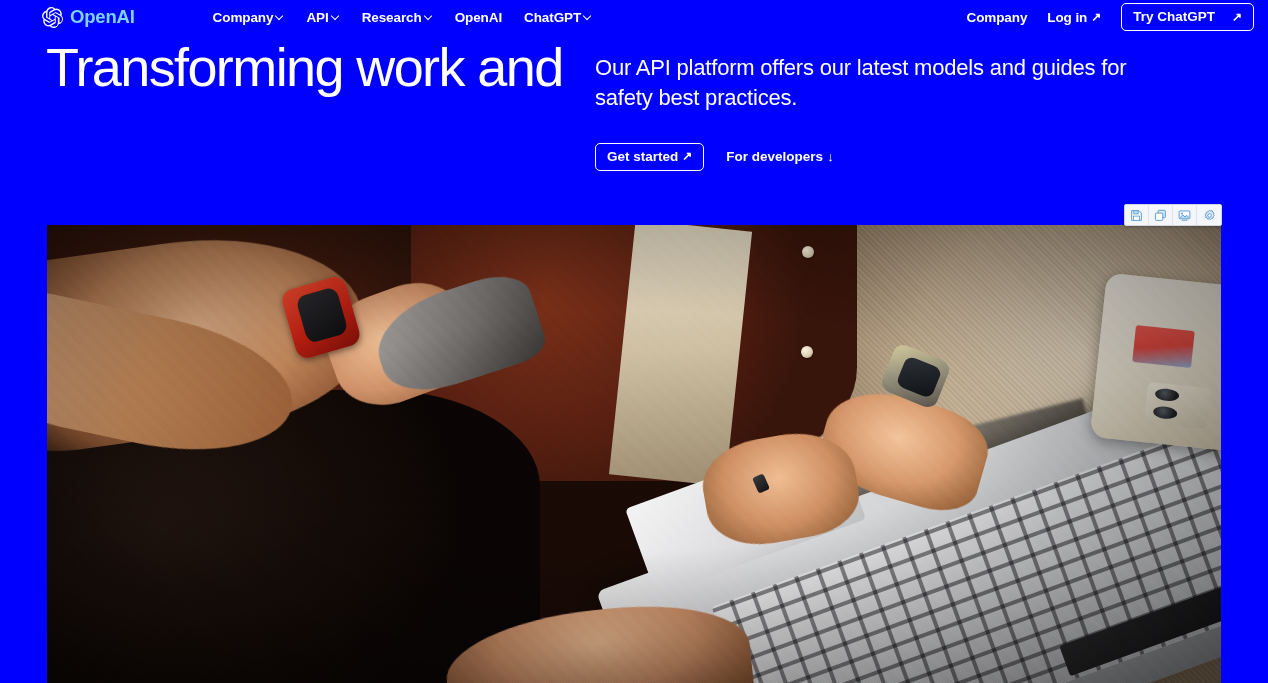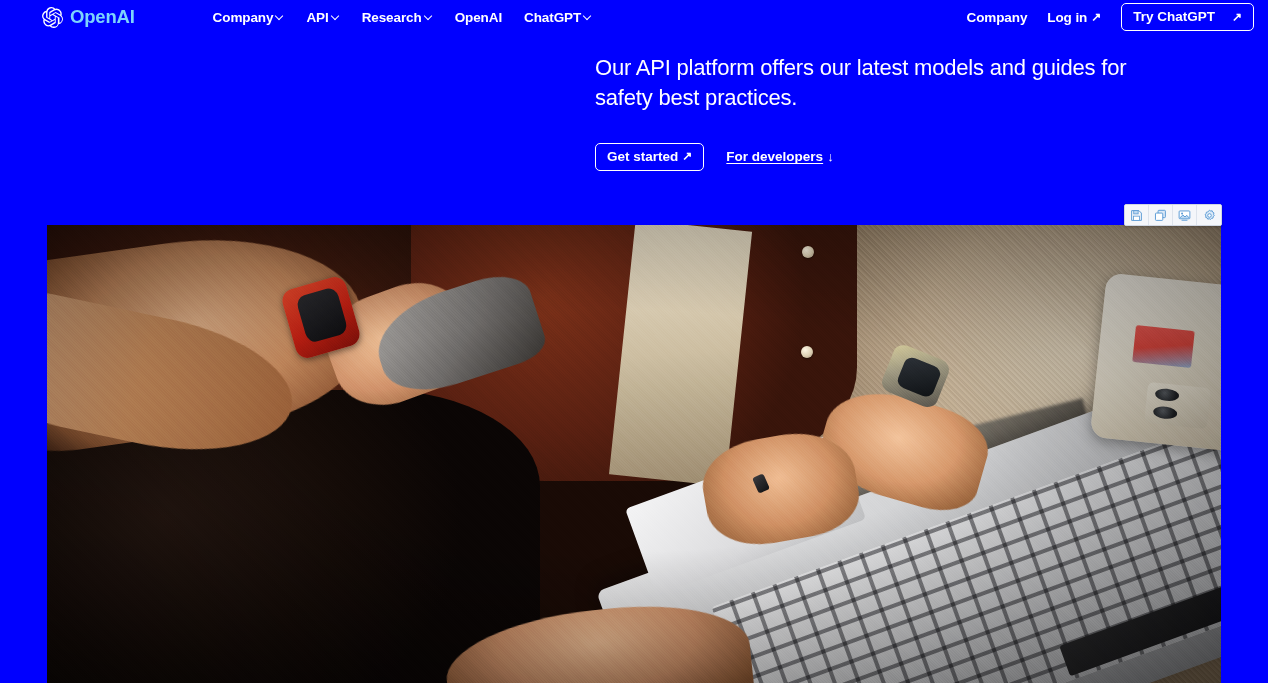--- a/index.html
+++ b/index.html
@@ -119,21 +119,21 @@
     background:transparent; cursor:pointer;
     white-space:nowrap;
     font-family:"Liberation Sans", sans-serif;
   }
   .link-dev {
     color:#ffffff; font-size:13.5px; font-weight:700;
     display:flex; align-items:center;
     cursor:pointer; white-space:nowrap;
     text-decoration:none;
   }
-  .link-dev .u { text-decoration:underline; text-underline-offset:2px; }
+  .link-dev .u { text-underline-offset:2px; }
 
   
   .hero-media {
     position:absolute;
     left:47px; top:225px;
     width:1174px; height:458px;
     overflow:hidden;
     background:#140905;
   }
   .photo { position:absolute; inset:0; }
@@ -428,21 +428,21 @@
       <a class="btn-outline" href="#">
         <span>Try ChatGPT</span>
         <span class="arrow-ne">↗</span>
       </a>
     </div>
   </div>
 
   <div class="hero">
     <div class="hero-left">
       <h1 class="headline">
-        <br>
+        <span>Transforming work and</span><br>
       </h1>
     </div>
 
     <div class="hero-right">
       <p class="subhead">Our API platform offers our latest models and guides for safety best practices.</p>
       <div class="cta-row">
         <a class="btn-get" href="#">
           <span>Get started</span>
           <span class="arrow-ne">↗</span>
         </a>

